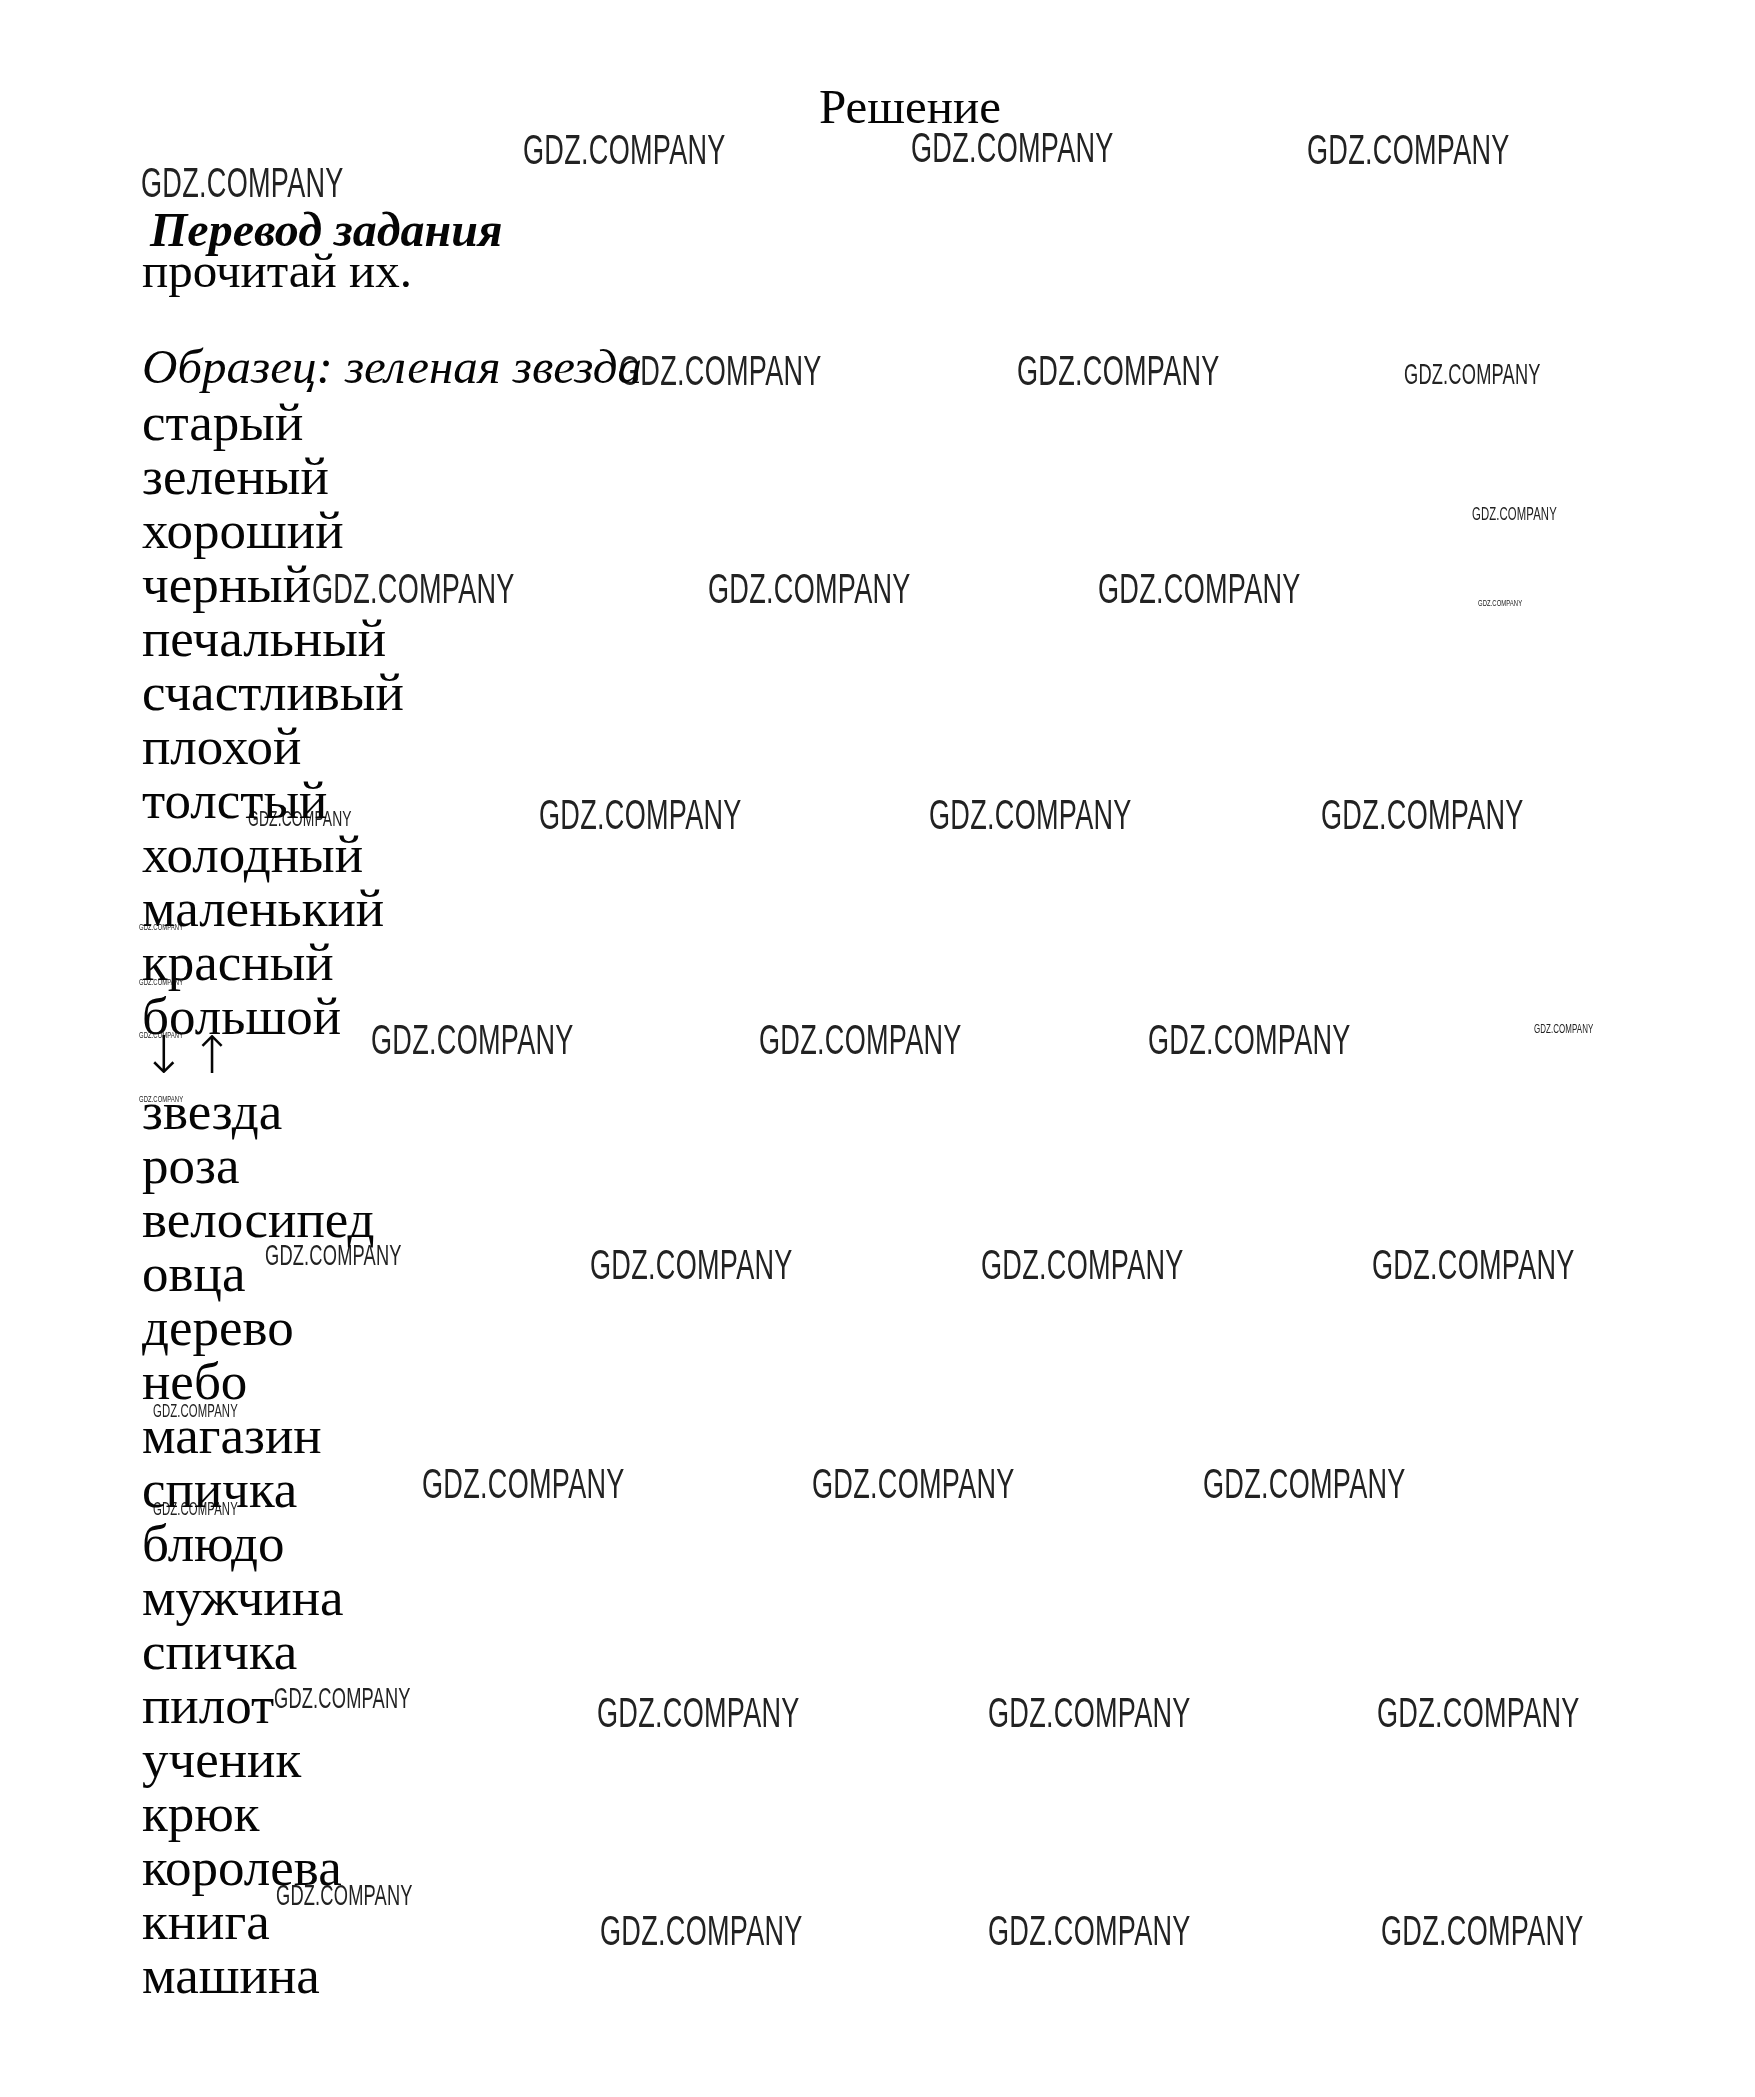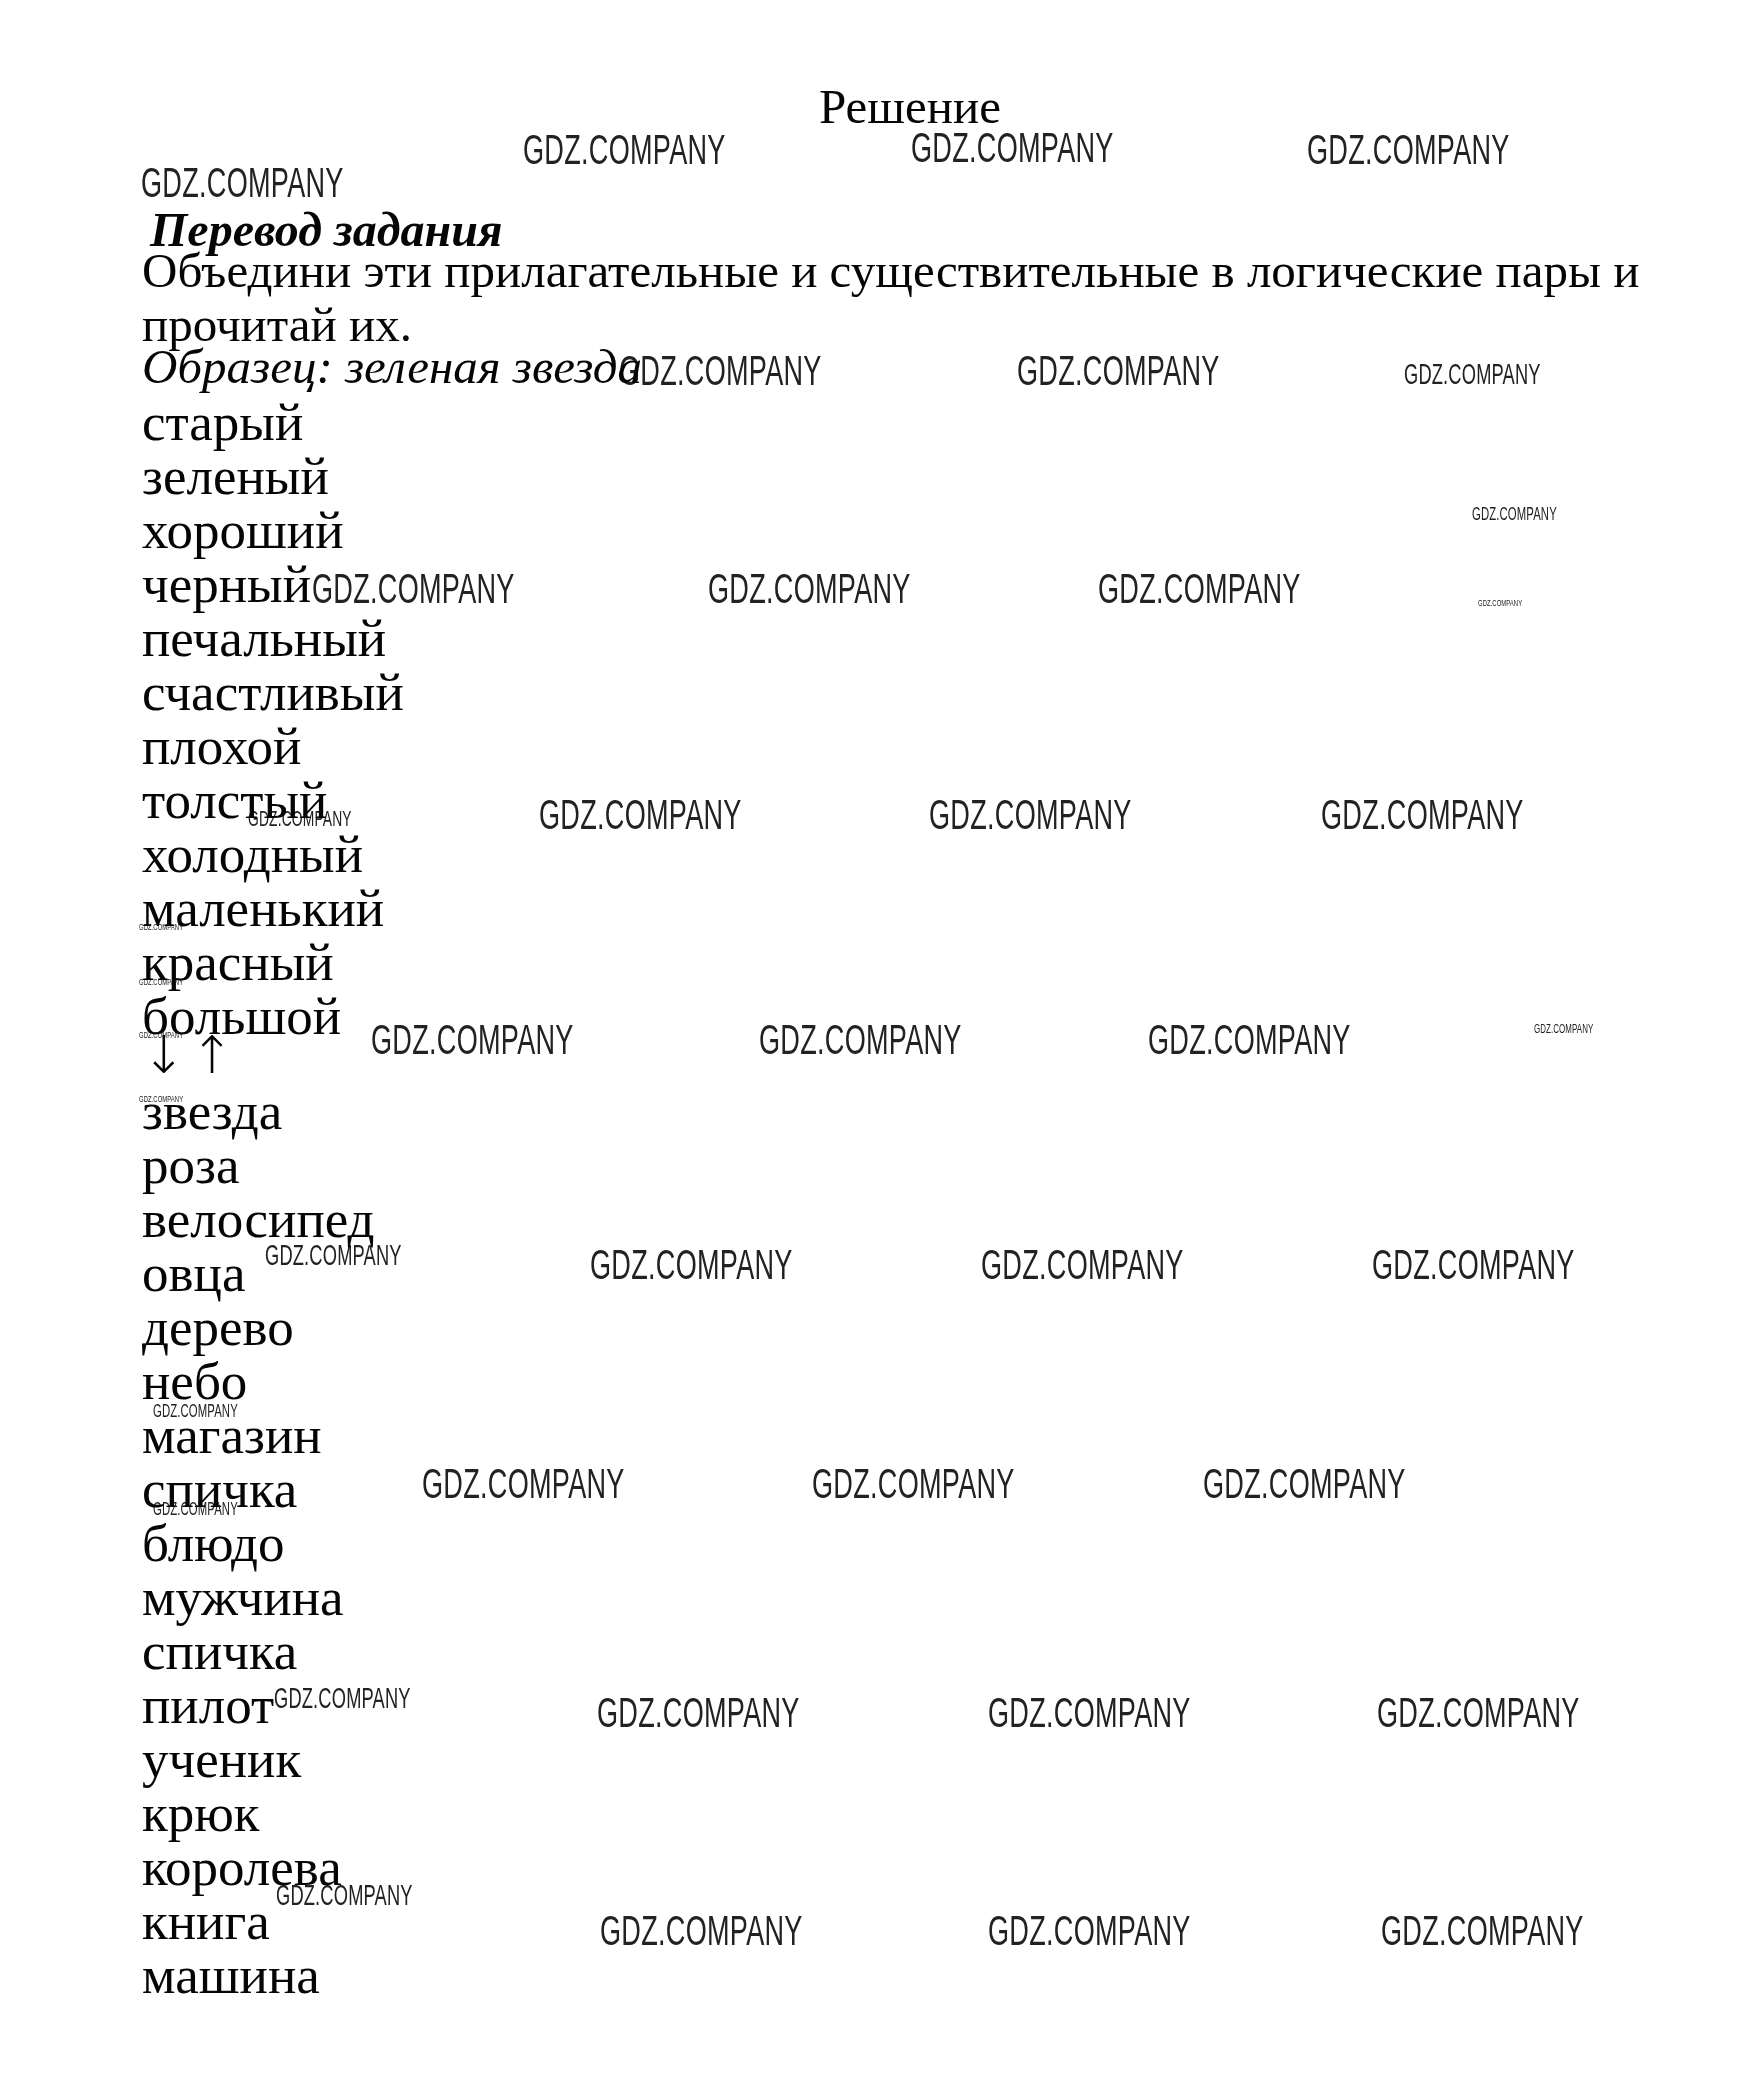--- a/index.html
+++ b/index.html
@@ -132,21 +132,20 @@
       <span class="wm" style="left: 600px; top: 1905px; font-size: 43px; color: rgb(34, 34, 34);">GDZ.COMPANY</span>
       <span class="wm" style="left: 988px; top: 1905px; font-size: 43px; color: rgb(34, 34, 34);">GDZ.COMPANY</span>
       <span class="wm" style="left: 1381px; top: 1905px; font-size: 43px; color: rgb(34, 34, 34);">GDZ.COMPANY</span>
     </div>
 
   <h1 class="page-title">Решение</h1>
 
   <h2 class="section-heading">Перевод задания</h2>
 
   <div class="task-text">
-    <p>Объедини эти прилагательные и существительные в логические пары и</p>
     <p>прочитай их.</p>
   </div>
 
   <p class="example-text">Образец: зеленая звезда</p>
 
   <div class="word-col adjectives">
       <div class="word">старый</div>
       <div class="word">зеленый</div>
       <div class="word">хороший</div>
       <div class="word">черный</div>

